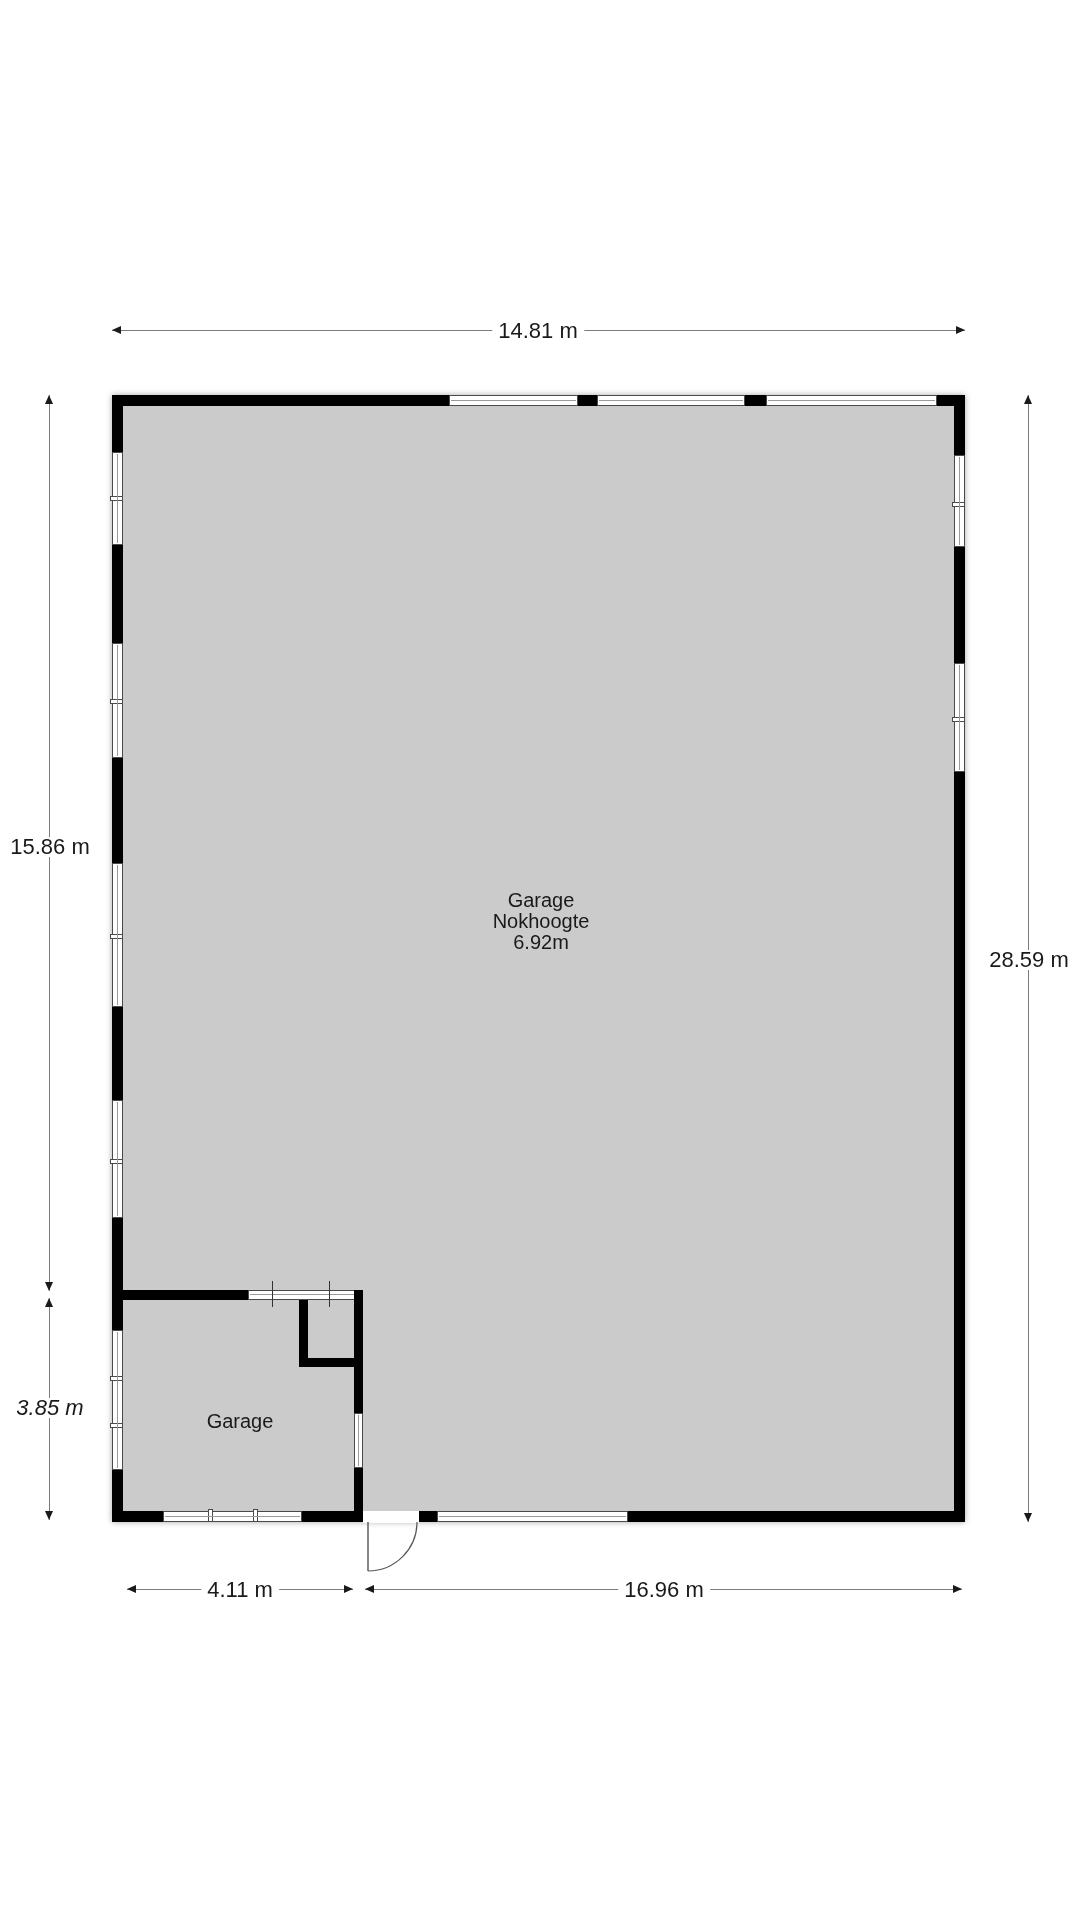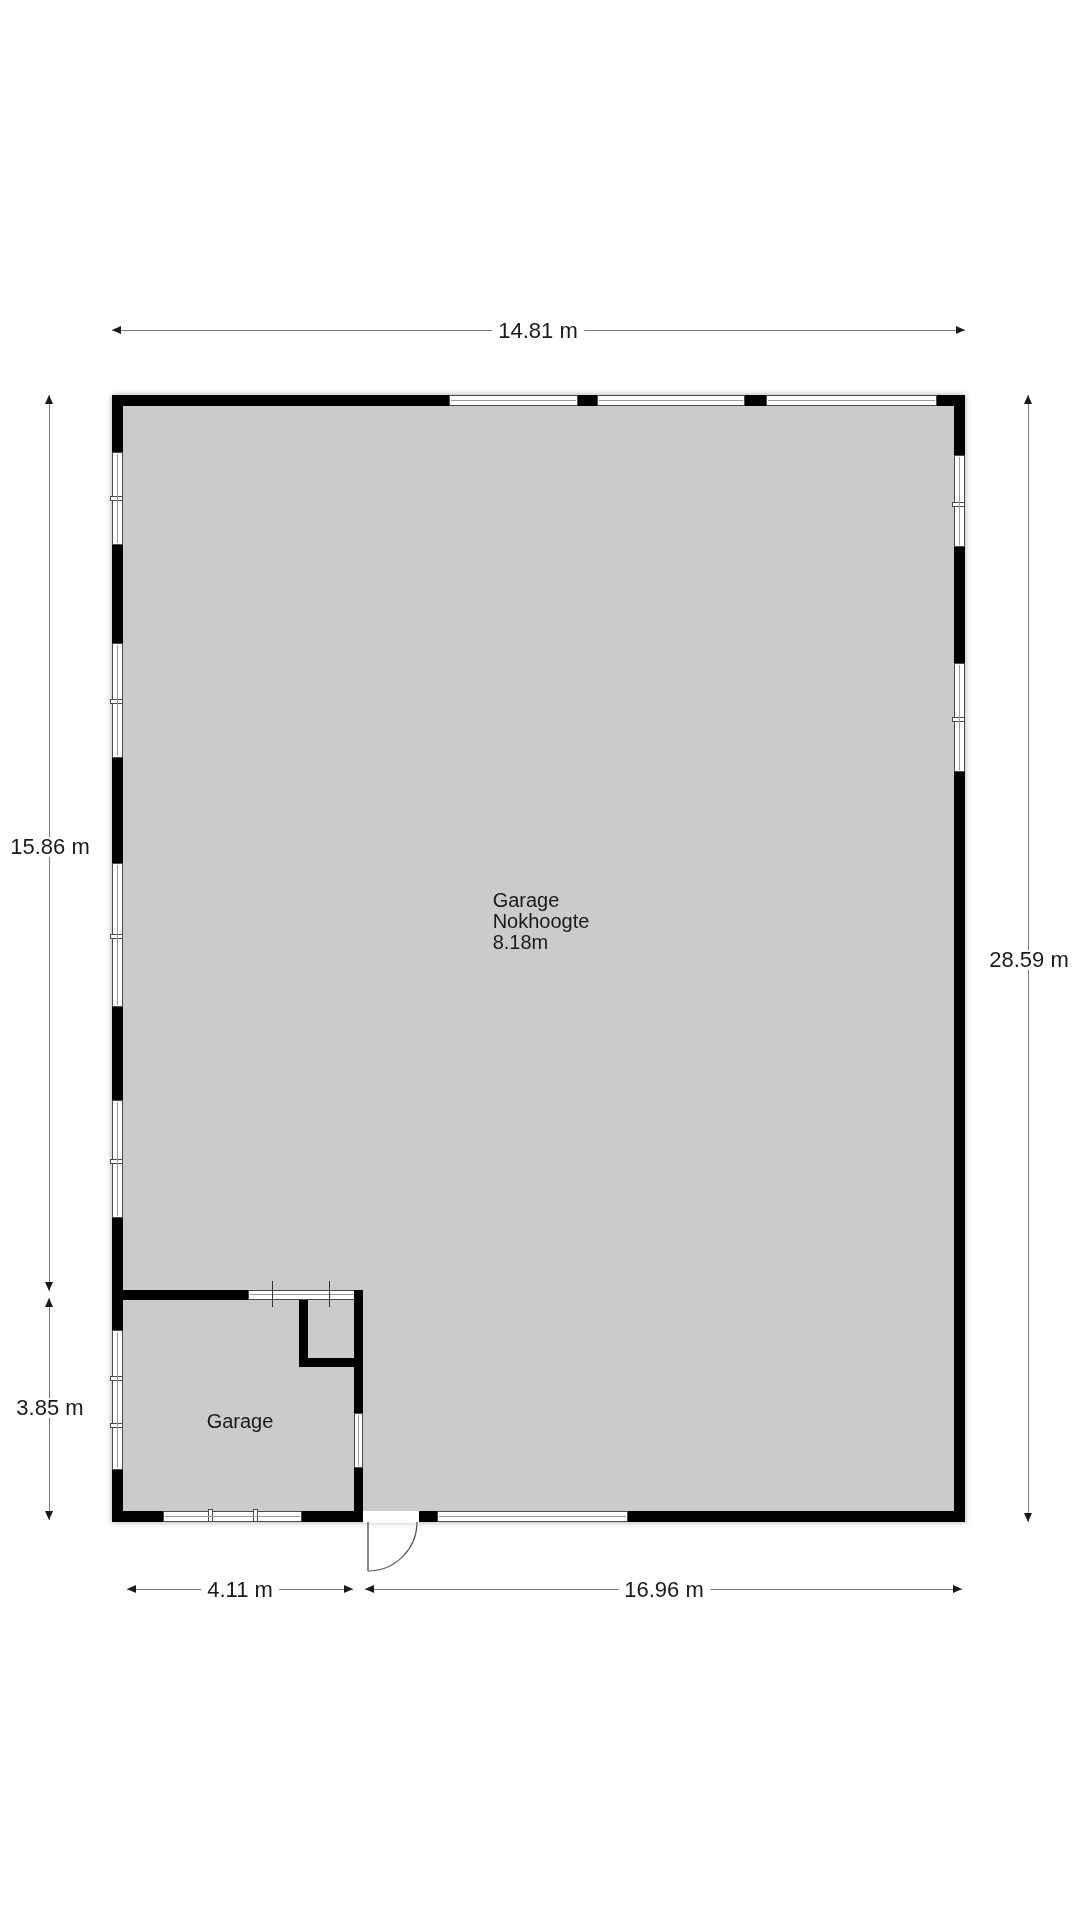--- a/index.html
+++ b/index.html
@@ -23,21 +23,21 @@
   .mull-v{position:absolute;left:-3px;width:13px;height:5px;background:#fff;border:1px solid var(--frame);box-sizing:border-box;}
   .mull-h{position:absolute;top:-3px;height:13px;width:5px;background:#fff;border:1px solid var(--frame);box-sizing:border-box;}
   .tick{background:#333;width:1px;height:26px;}
   .dim-line-h{background:var(--dim);height:1px;}
   .dim-line-v{background:var(--dim);width:1px;}
   .dim-label{
     transform:translate(-50%,-50%);background:#ffffff;padding:0 6px;
     font-size:22px;line-height:20px;white-space:nowrap;color:var(--txt);
   }
   .room-label{
-    transform:translate(-50%,-50%);font-size:20px;line-height:21px;text-align:left;
+    transform:translate(-50%,-50%);font-size:20px;line-height:21px;text-align:center;
     color:var(--txt);white-space:nowrap;
   }
   .ar{width:0;height:0;}
   .ar-left{border-top:4px solid transparent;border-bottom:4px solid transparent;border-right:9px solid #1a1a1a;}
   .ar-right{border-top:4px solid transparent;border-bottom:4px solid transparent;border-left:9px solid #1a1a1a;}
   .ar-up{border-left:4px solid transparent;border-right:4px solid transparent;border-bottom:9px solid #1a1a1a;}
   .ar-down{border-left:4px solid transparent;border-right:4px solid transparent;border-top:9px solid #1a1a1a;}
   svg{position:absolute;left:0;top:0;pointer-events:none;}
 </style>
 </head>
@@ -125,37 +125,37 @@
   <div class="abs dim-label" style="left:538px;top:331px;">14.81 m</div>
 
   <div class="abs dim-line-v" style="left:49px;top:395px;height:896px;"></div>
   <div class="abs ar ar-up" style="left:45px;top:395px;"></div>
   <div class="abs ar ar-down" style="left:45px;top:1282px;"></div>
   <div class="abs dim-label" style="left:50px;top:847px;">15.86 m</div>
 
   <div class="abs dim-line-v" style="left:49px;top:1298px;height:222px;"></div>
   <div class="abs ar ar-up" style="left:45px;top:1298px;"></div>
   <div class="abs ar ar-down" style="left:45px;top:1511px;"></div>
-  <div class="abs dim-label" style="left:50px;top:1408px;">3.85 m</div>
+  <div class="abs dim-label" style="left:50px;top:1408px;font-style:italic;">3.85 m</div>
 
   <div class="abs dim-line-v" style="left:1028px;top:395px;height:1127px;"></div>
   <div class="abs ar ar-up" style="left:1024px;top:395px;"></div>
   <div class="abs ar ar-down" style="left:1024px;top:1513px;"></div>
   <div class="abs dim-label" style="left:1029px;top:960px;">28.59 m</div>
 
   <div class="abs dim-line-h" style="left:127px;top:1589px;width:226px;"></div>
   <div class="abs ar ar-left" style="left:127px;top:1585px;"></div>
   <div class="abs ar ar-right" style="left:344px;top:1585px;"></div>
   <div class="abs dim-label" style="left:240px;top:1590px;">4.11 m</div>
 
   <div class="abs dim-line-h" style="left:365px;top:1589px;width:597px;"></div>
   <div class="abs ar ar-left" style="left:365px;top:1585px;"></div>
   <div class="abs ar ar-right" style="left:953px;top:1585px;"></div>
   <div class="abs dim-label" style="left:664px;top:1590px;">16.96 m</div>
 
   <div class="abs room-label" style="left:541px;top:921px;">
     <div>Garage</div>
     <div>Nokhoogte</div>
-    <div>8.18m</div>
+    <div>6.92m</div>
   </div>
   <div class="abs room-label" style="left:240px;top:1421px;">Garage</div>
 
 </div>
 
 </body></html>

